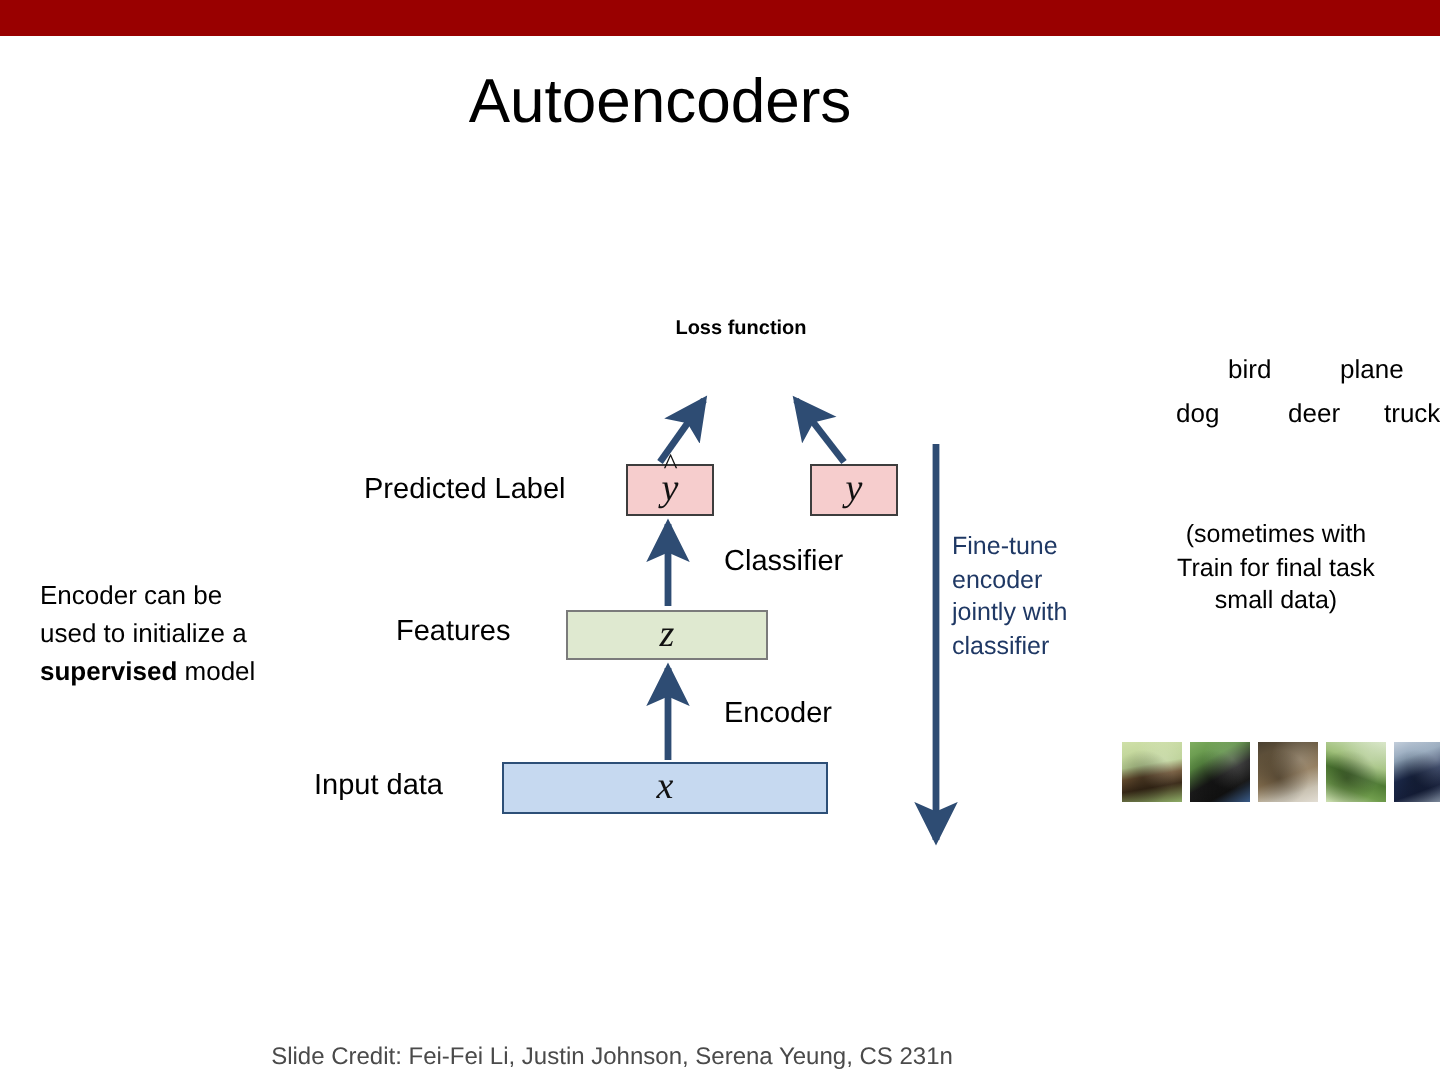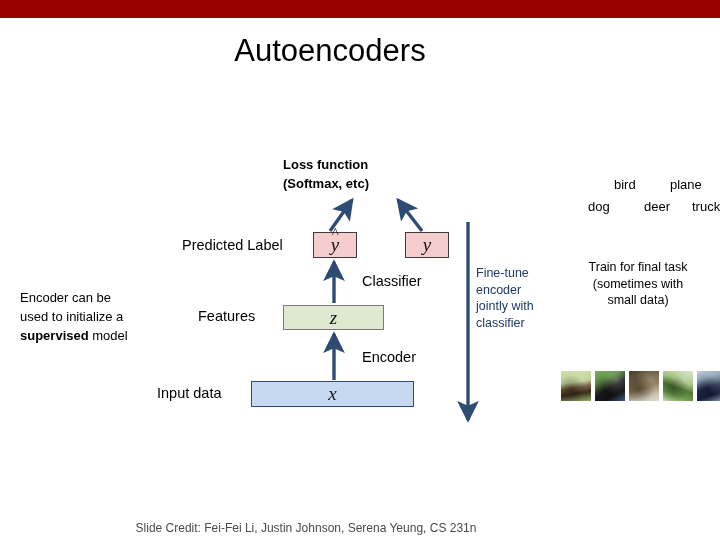--- a/index.html
+++ b/index.html
@@ -36,23 +36,23 @@
     position: absolute;
     color: #000000;
     font-weight: normal;
     font-size: 14.5px;
     white-space: nowrap;
   }
   .loss-fn {
     position: absolute;
     left: 283px; top: 155px;
     width: 175px;
-    text-align: left;
+    text-align: center;
     font-weight: bold;
-    font-size: 13px;
+    font-size: 10px;
     line-height: 19px;
     color: #000000;
   }
   .lbl-predicted { left: 182px; top: 237px; }
   .lbl-classifier { left: 362px; top: 273px; }
   .lbl-features  { left: 198px; top: 308px; }
   .lbl-encoder   { left: 362px; top: 349px; }
   .lbl-inputdata { left: 157px; top: 385px; }
 
   
@@ -187,21 +187,20 @@
 <body>
 
 <div id="slide">
 
   <div class="header-bar"></div>
 
   <div class="slide-title">Autoencoders</div>
 
   <div class="loss-fn">
     <div>Loss function</div>
-    <div>(Softmax, etc)</div>
   </div>
 
   <svg class="arrow-layer" viewBox="0 0 720 540">
     <defs>
       <marker id="ah" markerWidth="7" markerHeight="7" refX="5.6" refY="3.2" orient="auto">
         <path d="M0,0 L6.4,3.2 L0,6.4 L1.4,3.2 z" fill="#2e4c73"></path>
       </marker>
     </defs>
 
     <line x1="330" y1="231" x2="352" y2="200" stroke="#2e4c73" stroke-width="3.4" marker-end="url(#ah)"></line>
@@ -254,22 +253,22 @@
     <div class="class-row">
       <span style="left:8px;">dog</span>
       <span style="left:64px;">deer</span>
       <span style="left:112px;">truck</span>
     </div>
   </div>
 
   <div class="finetune-text">Fine-tune encoder jointly with classifier</div>
 
   <div class="trainfinal-text">
+    <div>(sometimes with</div>
     <div>Train for final task</div>
-    <div>(sometimes with</div>
     <div>small data)</div>
   </div>
 
   <div class="thumbs">
     <div class="thumb th-dog"></div>
     <div class="thumb th-bird"></div>
     <div class="thumb th-deer"></div>
     <div class="thumb th-plane"></div>
     <div class="thumb th-truck"></div>
   </div>

